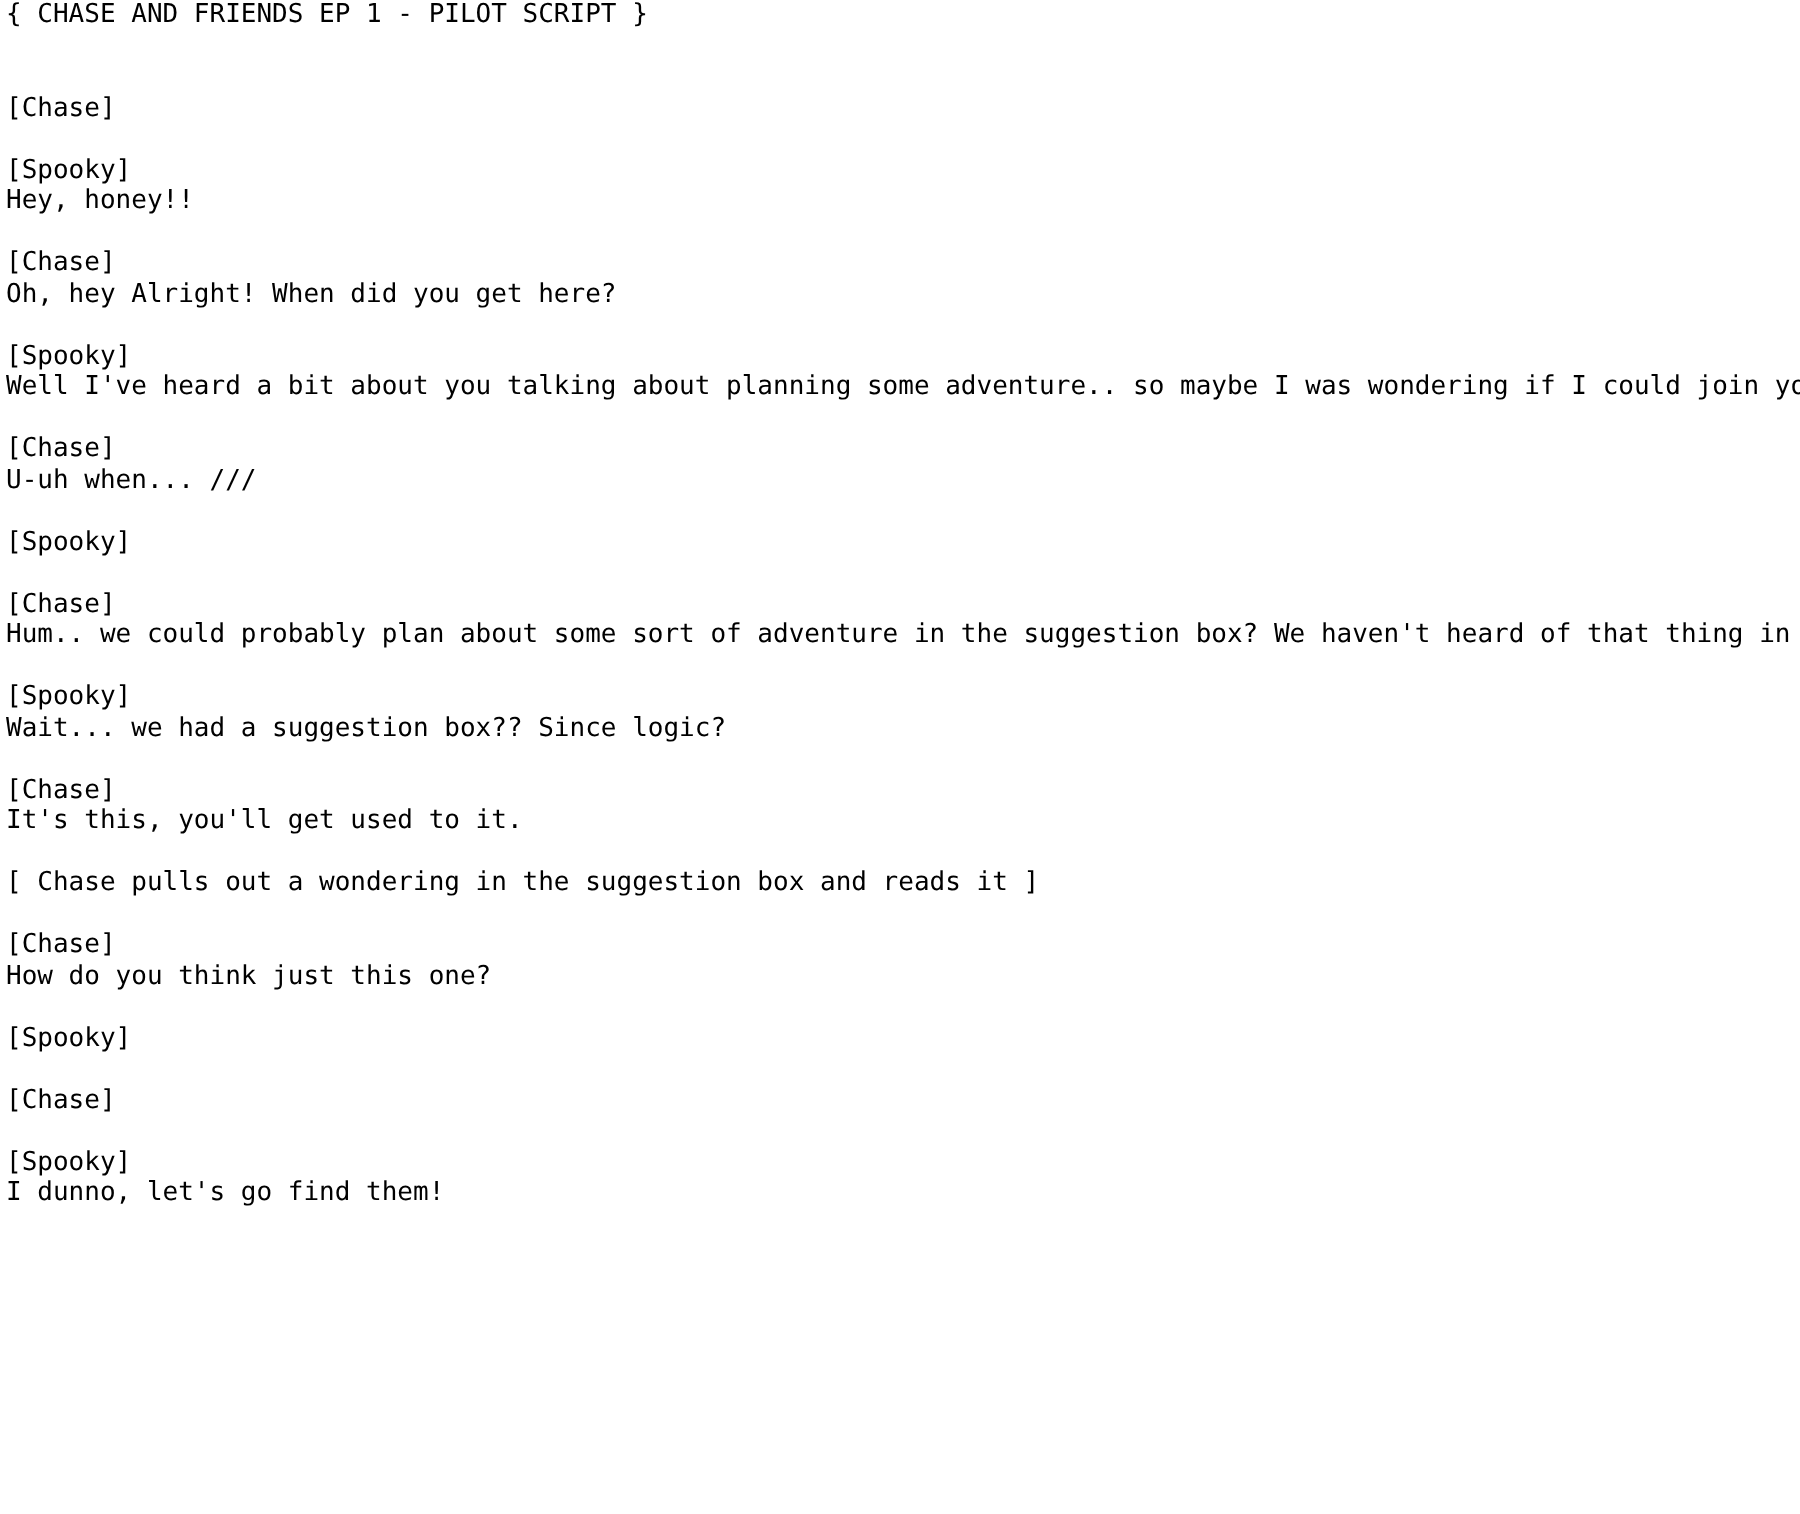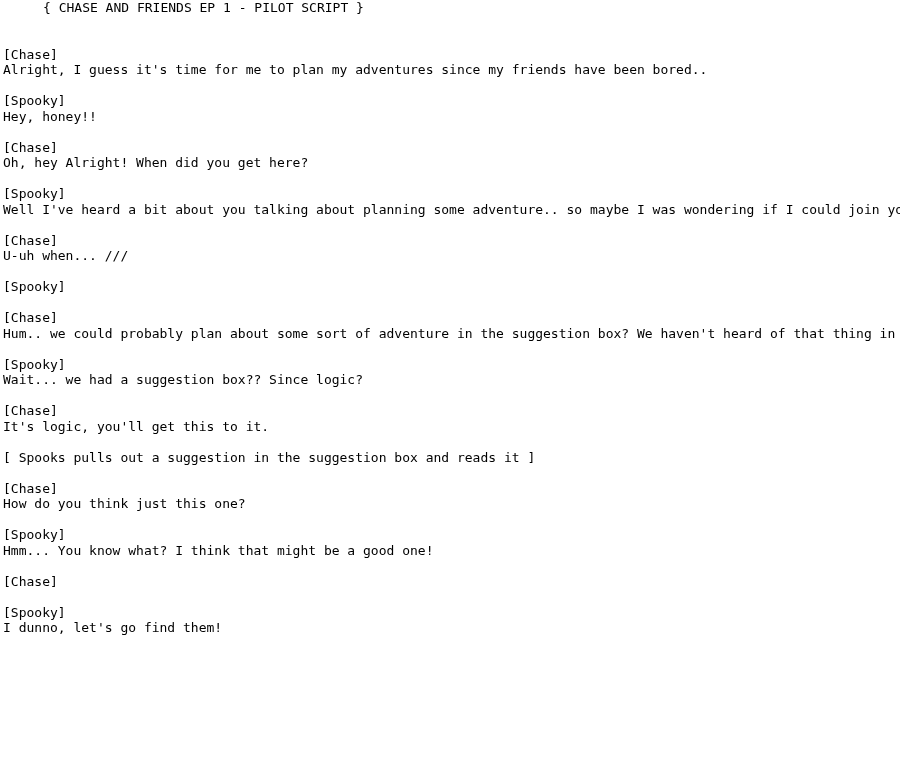--- a/index.html
+++ b/index.html
@@ -27,32 +27,30 @@
     height: 15.5px;
     letter-spacing: 0px;
   }
   .blank {
     white-space: pre;
     height: 15.5px;
     line-height: 15.5px;
   }
   .title {
     white-space: pre;
-    margin-left: 40px;
   }
 </style>
 </head>
 <body>
 
 <div id="script">
     <div class="line title">{ CHASE AND FRIENDS EP 1 - PILOT SCRIPT }</div>
     <div class="blank">&nbsp;</div>
     <div class="blank">&nbsp;</div>
     <div class="line">[Chase]</div>
-    <div class="line">Alright, I guess it's time for me to plan my adventures since my friends have been bored..</div>
     <div class="blank">&nbsp;</div>
     <div class="line">[Spooky]</div>
     <div class="line">Hey, honey!!</div>
     <div class="blank">&nbsp;</div>
     <div class="line">[Chase]</div>
     <div class="line">Oh, hey Alright! When did you get here?</div>
     <div class="blank">&nbsp;</div>
     <div class="line">[Spooky]</div>
     <div class="line">Well I've heard a bit about you talking about planning some adventure.. so maybe I was wondering if I could join you?</div>
     <div class="blank">&nbsp;</div>
@@ -61,27 +59,26 @@
     <div class="blank">&nbsp;</div>
     <div class="line">[Spooky]</div>
     <div class="blank">&nbsp;</div>
     <div class="line">[Chase]</div>
     <div class="line">Hum.. we could probably plan about some sort of adventure in the suggestion box? We haven't heard of that thing in a while...</div>
     <div class="blank">&nbsp;</div>
     <div class="line">[Spooky]</div>
     <div class="line">Wait... we had a suggestion box?? Since logic?</div>
     <div class="blank">&nbsp;</div>
     <div class="line">[Chase]</div>
-    <div class="line">It's logic, you'll get this to it.</div>
+    <div class="line">It's this, you'll get used to it.</div>
     <div class="blank">&nbsp;</div>
-    <div class="line">[ Spooks pulls out a suggestion in the suggestion box and reads it ]</div>
+    <div class="line">[ Chase pulls out a wondering in the suggestion box and reads it ]</div>
     <div class="blank">&nbsp;</div>
     <div class="line">[Chase]</div>
     <div class="line">How do you think just this one?</div>
     <div class="blank">&nbsp;</div>
     <div class="line">[Spooky]</div>
-    <div class="line">Hmm... You know what? I think that might be a good one!</div>
     <div class="blank">&nbsp;</div>
     <div class="line">[Chase]</div>
     <div class="blank">&nbsp;</div>
     <div class="line">[Spooky]</div>
     <div class="line">I dunno, let's go find them!</div>
   </div>
 
 </body></html>

